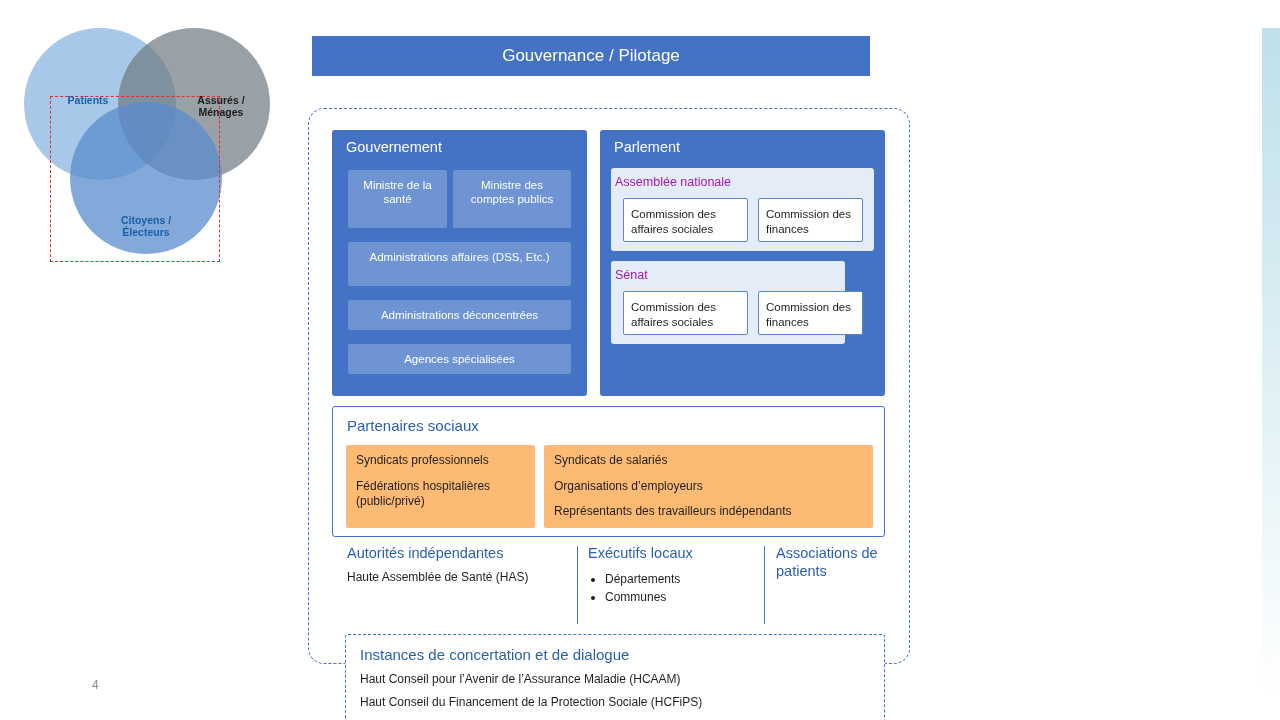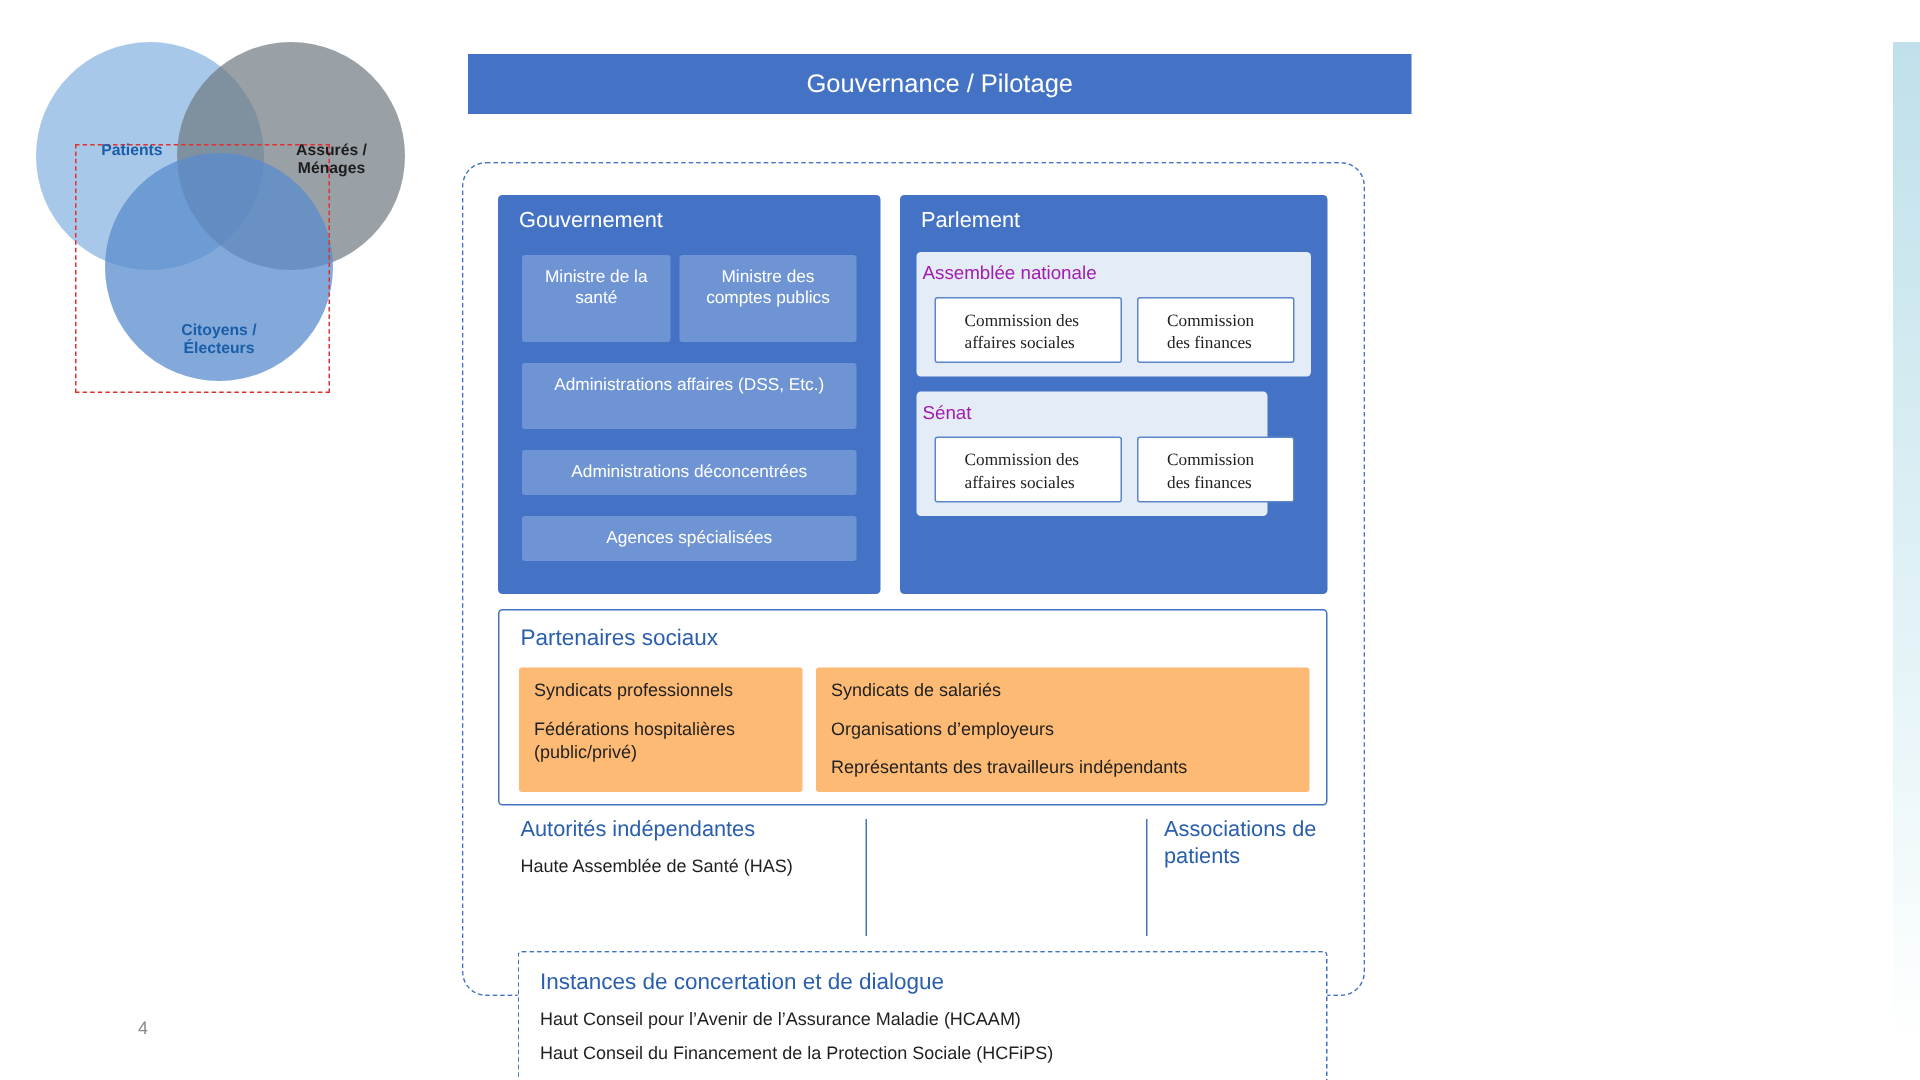--- a/index.html
+++ b/index.html
@@ -83,21 +83,21 @@
     left: 300px;
     top: 28px;
     width: 620px;
     height: 680px;
   }
 
   
   #banner {
     position: absolute;
     left: 12px; top: 8px;
-    width: 629px; height: 40px;
+    width: 558px; height: 40px;
     background: #4472c4;
     color: #ffffff;
     font-size: 17px;
     display: flex;
     align-items: center;
     justify-content: center;
   }
 
   
   #dashed-frame {
@@ -153,24 +153,23 @@
   }
   #chamber-an    { left: 11px; top: 38px; width: 263px; height: 83px; }
   #chamber-senat { left: 11px; top: 131px; width: 234px; height: 83px; }
   .commission {
     position: absolute;
     background: #ffffff;
     border: 1px solid #5b86c9;
     color: #1f1f1f;
     font-size: 11.5px;
     line-height: 1.3;
-    padding: 8px 19px;
+    padding: 8px 7px;
     box-sizing: border-box;
     border-radius: 2px;
-    font-family: Liberation Serif, serif;
   }
   .comm-left  { left: 12px; top: 30px; width: 125px; height: 44px; }
   .comm-right { left: 147px; top: 30px; width: 105px; height: 44px; }
 
   
   #panel-partenaires {
     position: absolute;
     left: 32px; top: 378px;
     width: 553px; height: 131px;
     border: 1.2px solid #4472c4;
@@ -307,20 +306,27 @@
 
   <div id="cols-row">
     <div class="col-divider" id="divider-1"></div>
     <div class="col-divider" id="divider-2"></div>
 
     <div class="col-block" id="col-autorites">
       <div class="col-title">Autorités indépendantes</div>
       <div class="col-text">Haute Assemblée de Santé (HAS)</div>
     </div>
 
+    <div class="col-block" id="col-executifs">
+      <div class="col-title">Exécutifs locaux</div>
+      <ul class="col-list">
+        <li>Départements</li>
+        <li>Communes</li>
+      </ul>
+    </div>
 
     <div class="col-block" id="col-associations">
       <div class="col-title">Associations de patients</div>
     </div>
   </div>
 
   <div id="panel-instances">
     <div id="instances-title">Instances de concertation et de dialogue</div>
     <div class="instance-line">Haut Conseil pour l’Avenir de l’Assurance Maladie (HCAAM)</div>
     <div class="instance-line">Haut Conseil du Financement de la Protection Sociale (HCFiPS)</div>

